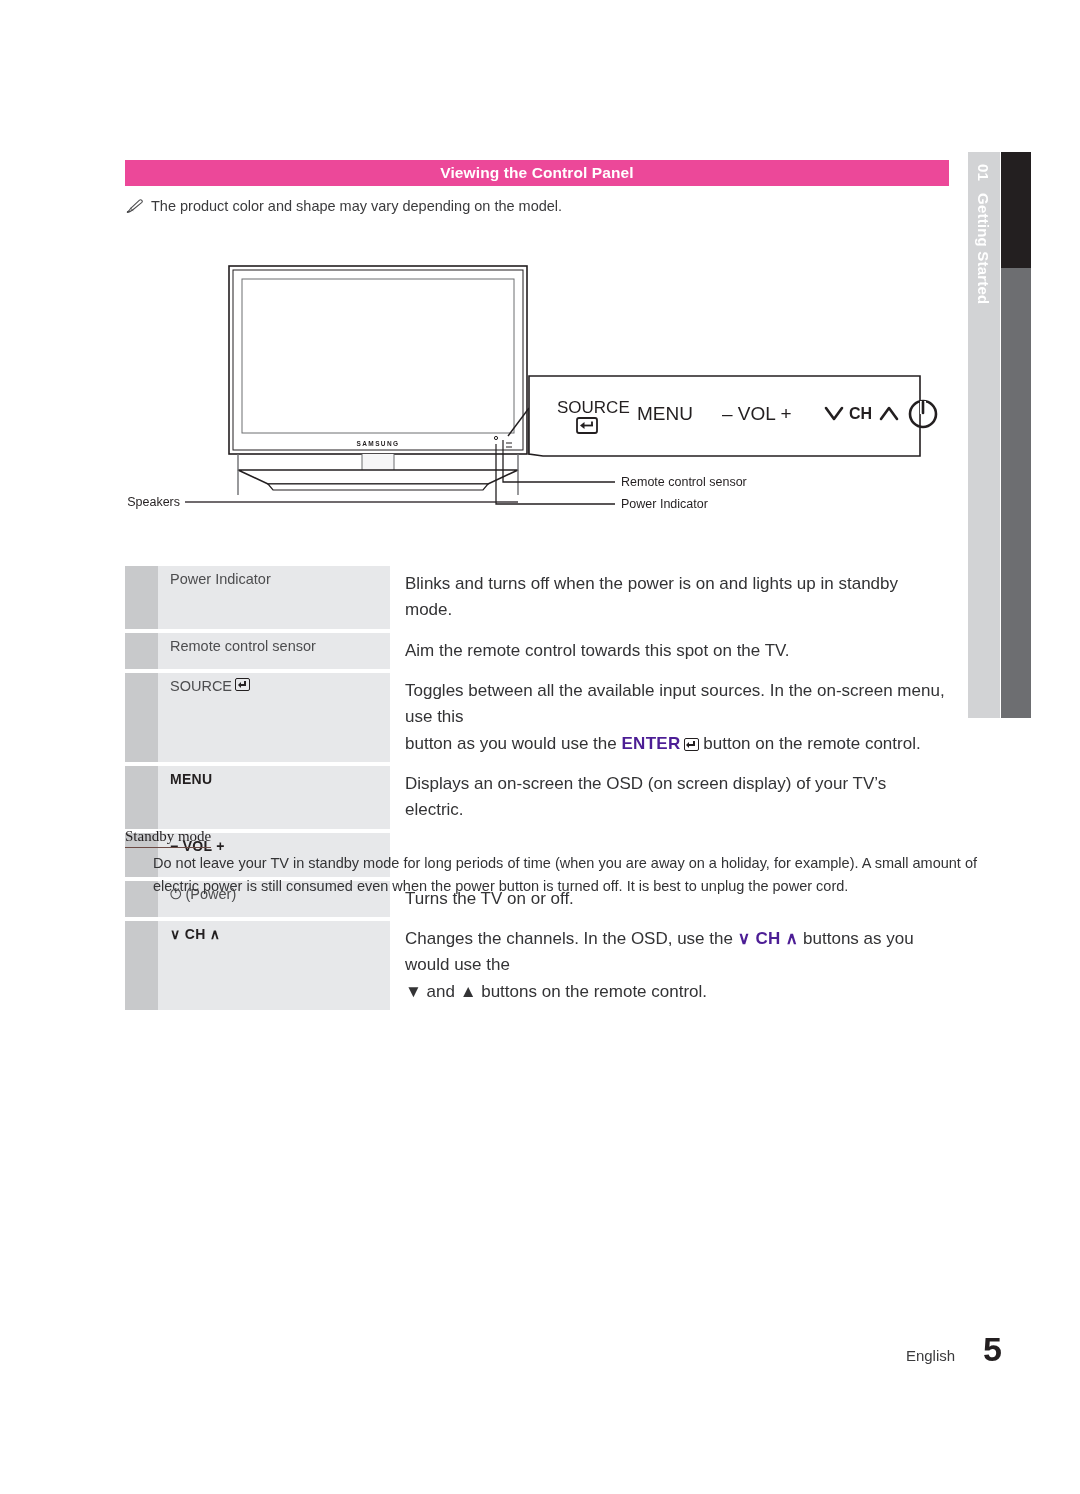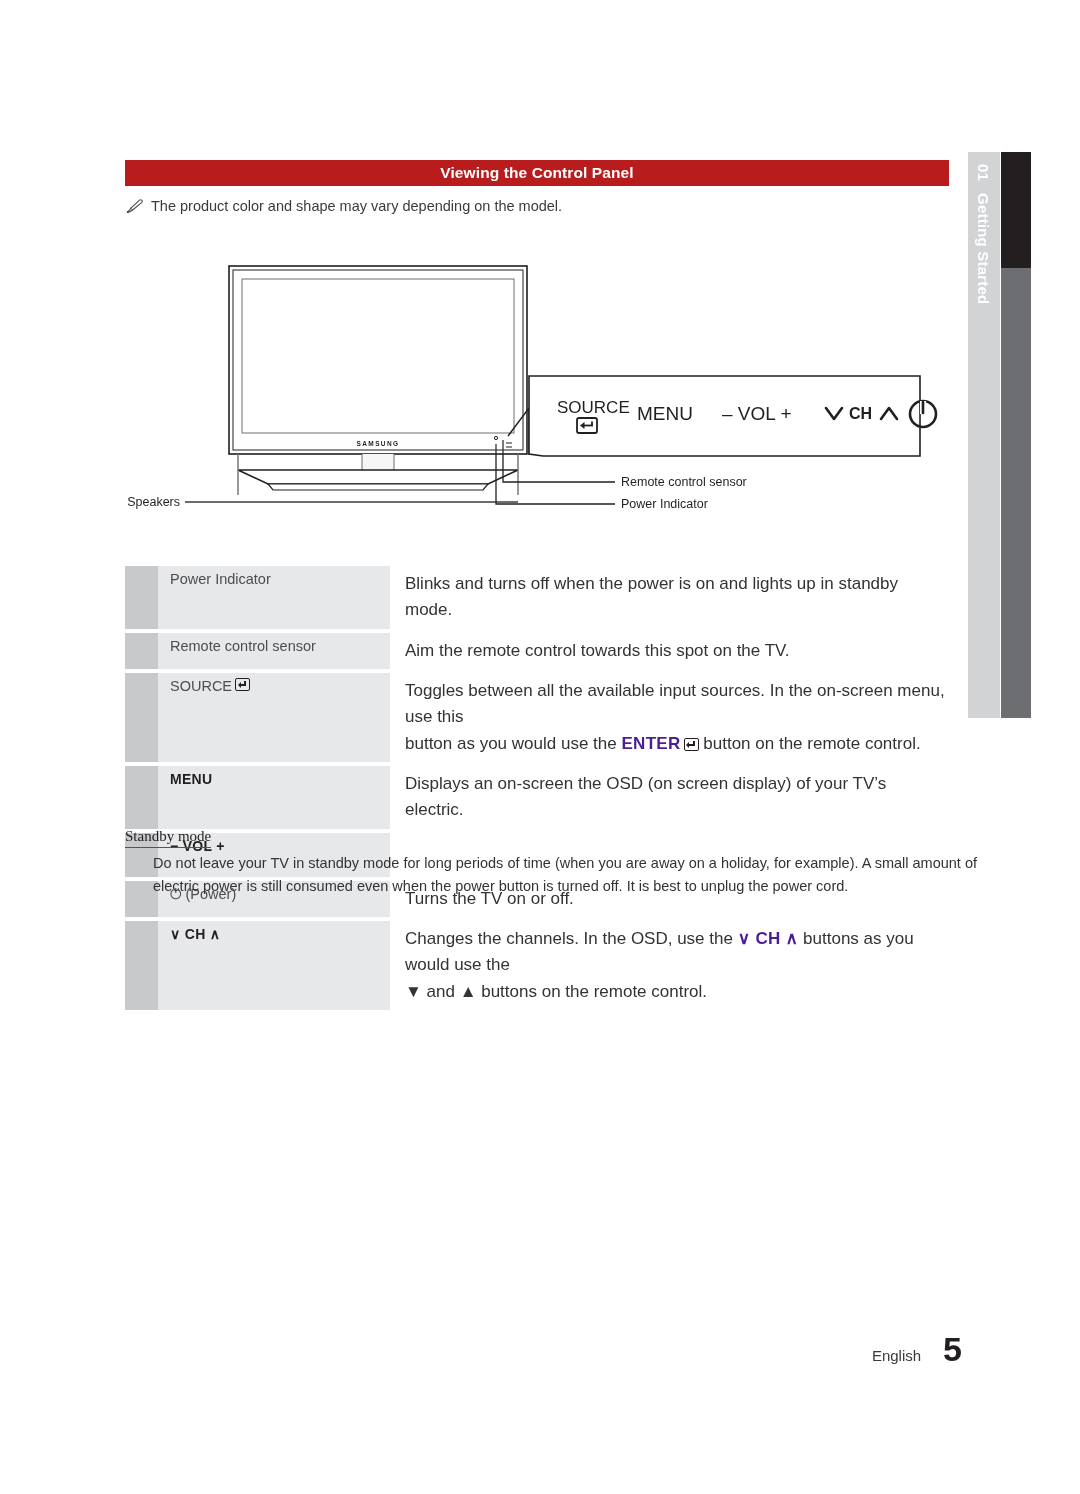--- a/index.html
+++ b/index.html
@@ -61,21 +61,21 @@
     background: #6d6e71;
   }
 
   
   .section-header {
     position: absolute;
     left: 125px;
     top: 160px;
     width: 824px;
     height: 26px;
-    background: #b91c1c;
+    background: #ec4899;
     color: #ffffff;
     font-size: 15.5px;
     font-weight: bold;
     display: flex;
     align-items: center;
     justify-content: center;
     letter-spacing: .1px;
   }
 
   
@@ -215,23 +215,23 @@
 
   
   .footer {
     position: absolute;
     left: 0;
     top: 1330px;
     width: 1080px;
     display: flex;
     align-items: baseline;
     justify-content: flex-end;
-    padding-right: 118px;
+    padding-right: 78px;
     box-sizing: border-box;
-    gap: 22px;
+    gap: 28px;
   }
   .footer-lang { font-size: 15px; color: #3b3b3d; }
   .footer-page { font-size: 34px; font-weight: bold; color: #231f20; }
 
   .callout-text { font-size: 12.5px; fill: #231f20; font-family: "Liberation Sans", sans-serif; }
   .panel-text { fill: #231f20; font-family: "Liberation Sans", sans-serif; }
 </style>
 </head>
 <body>
 

